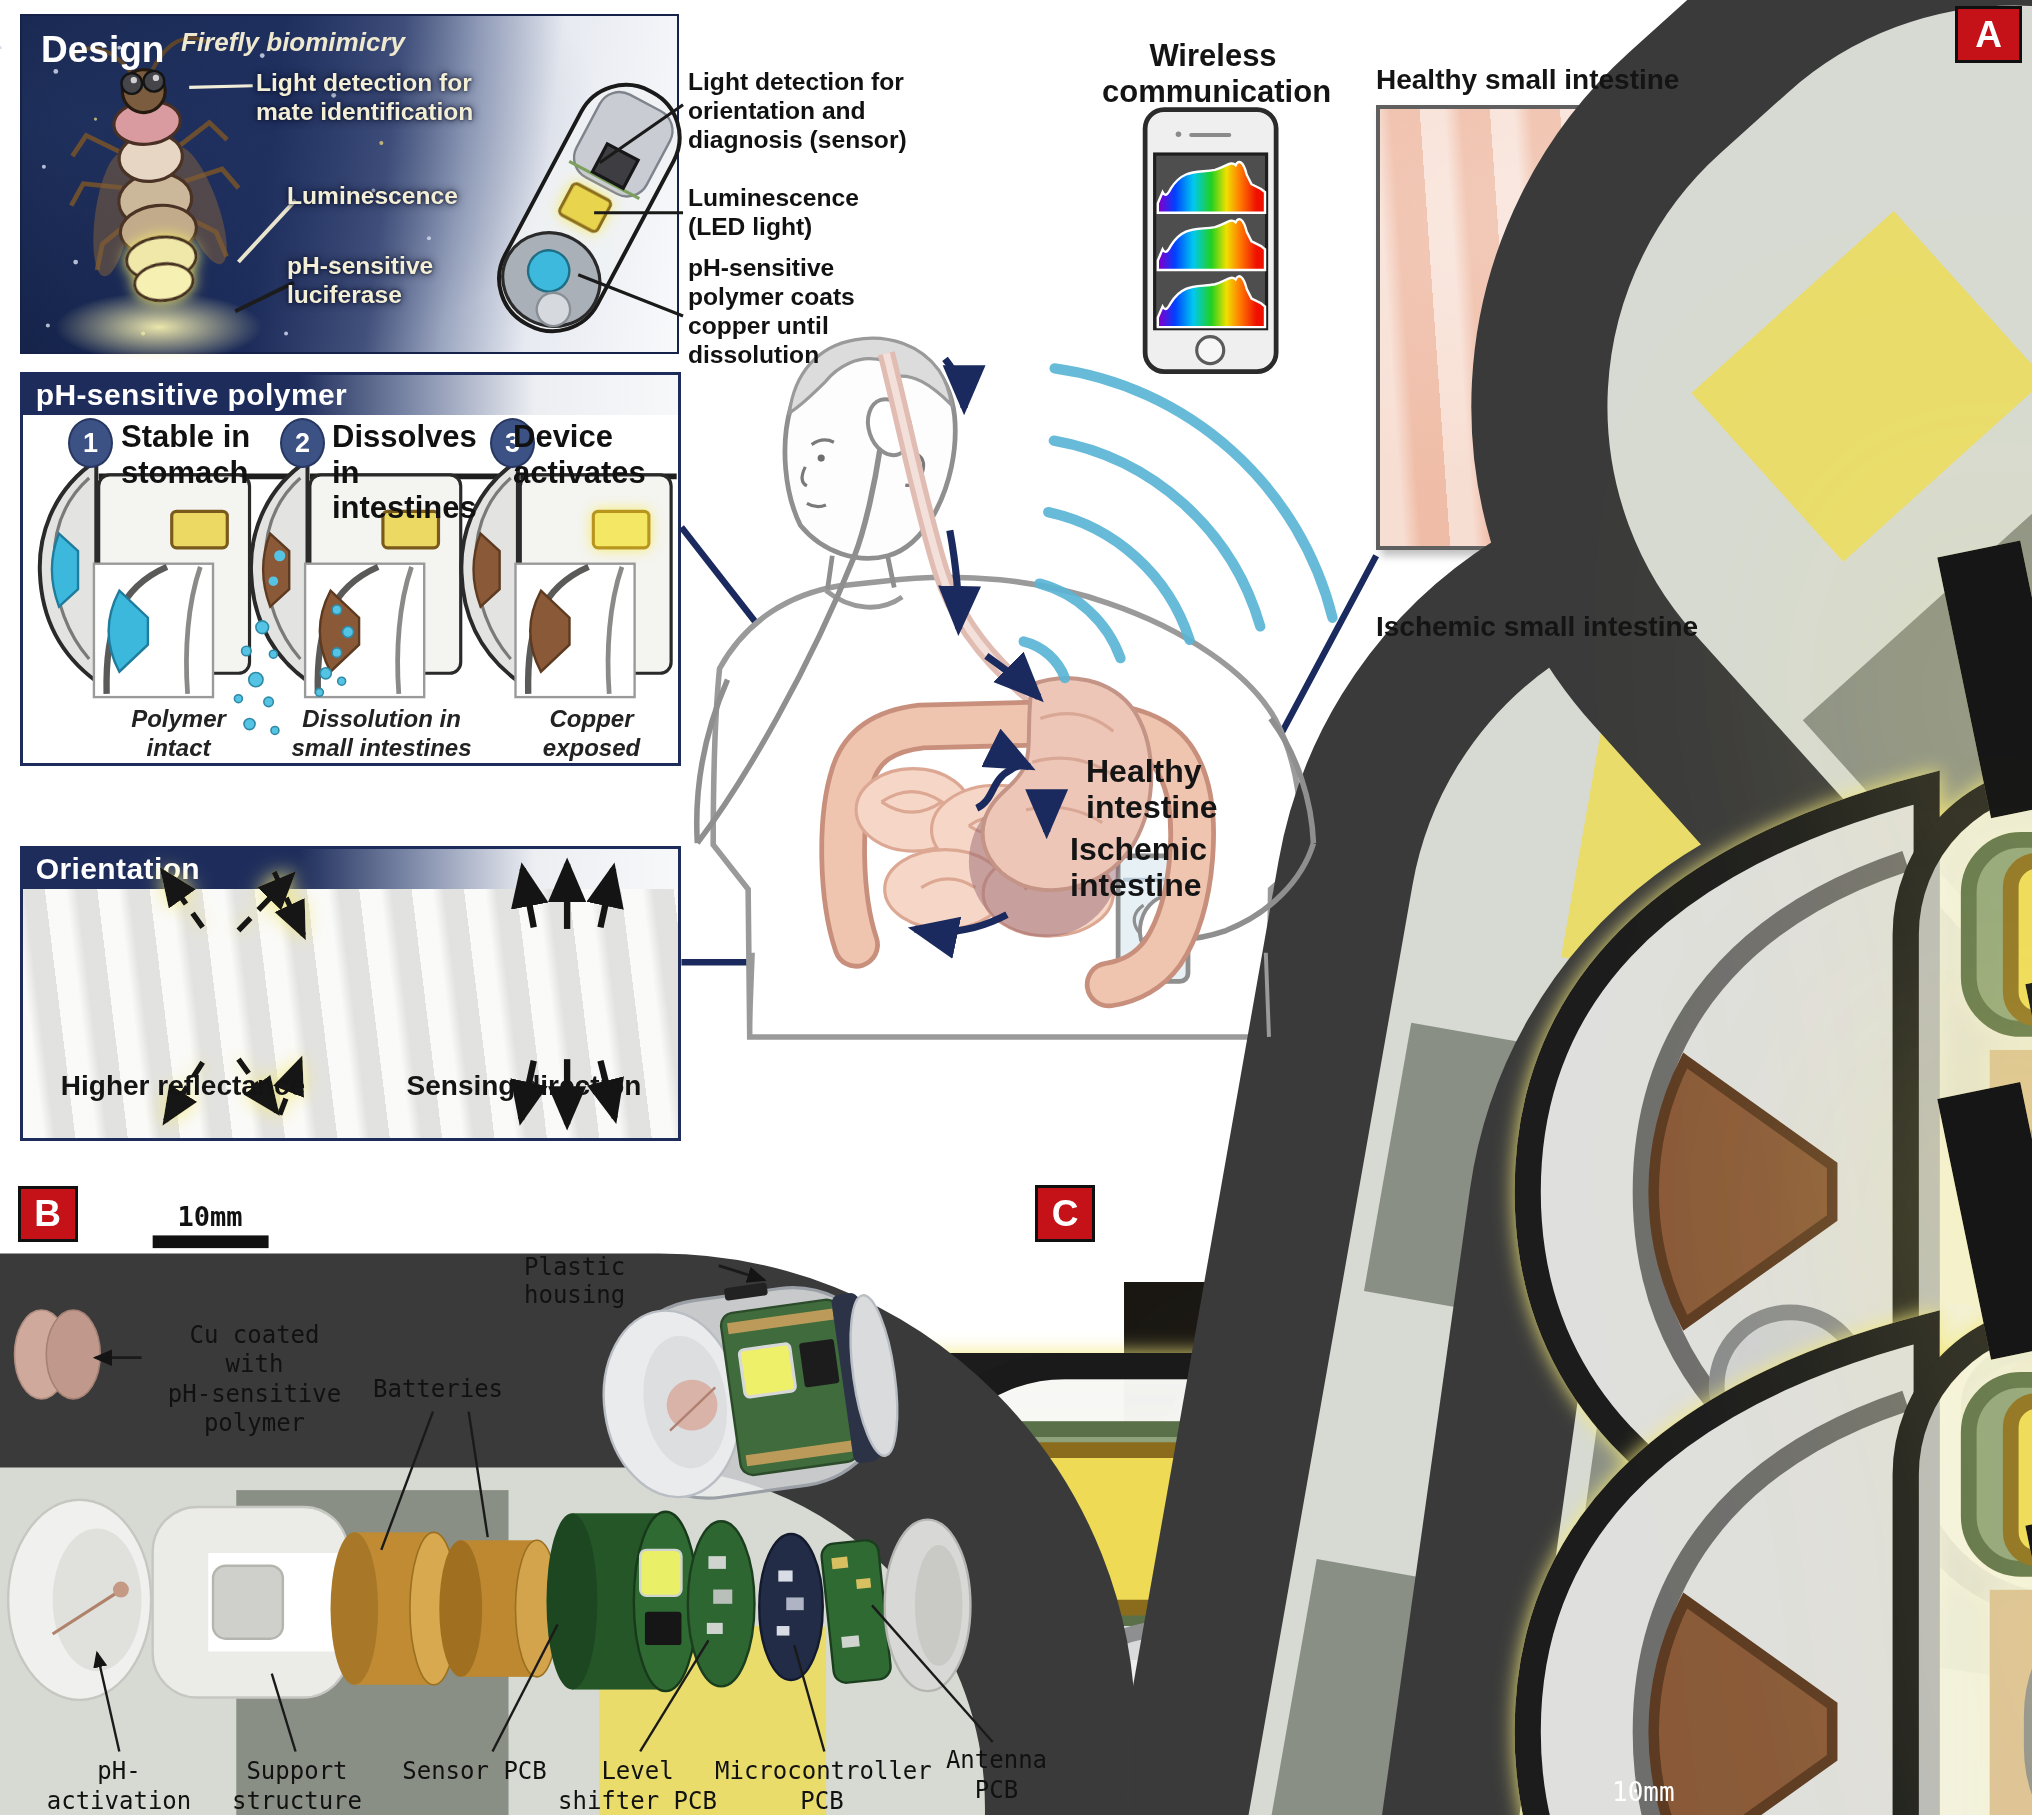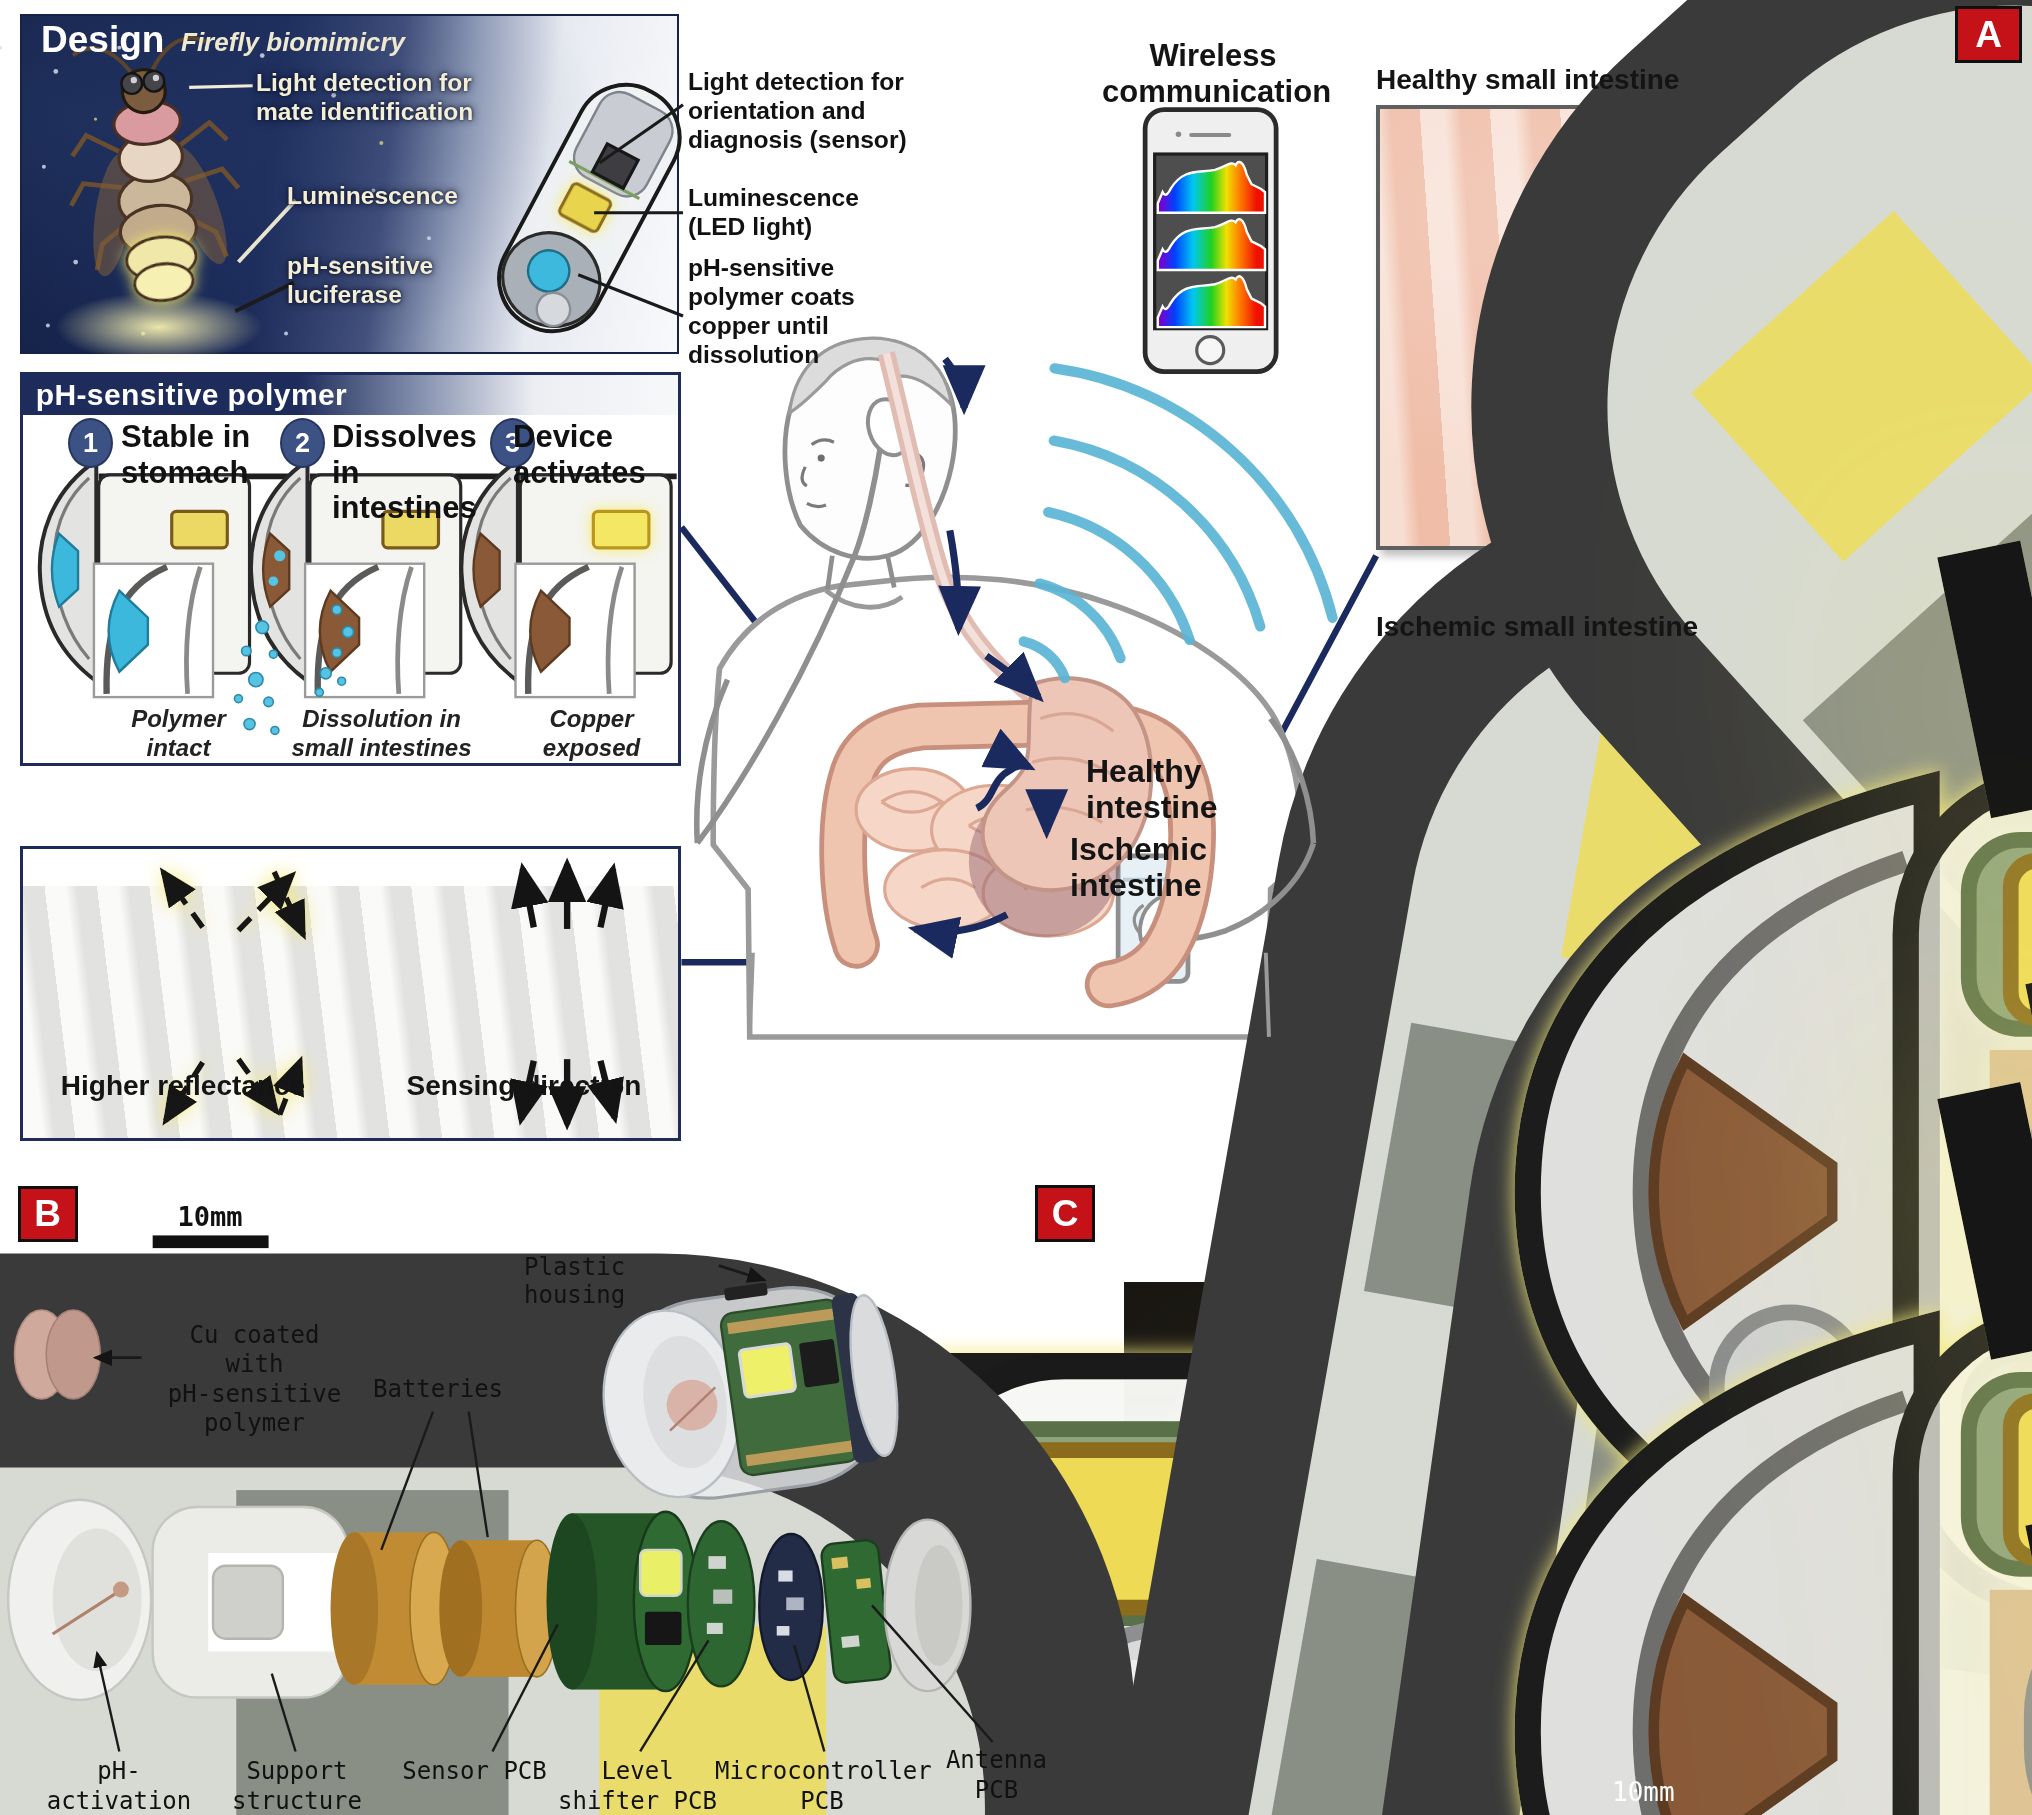--- a/index.html
+++ b/index.html
@@ -54,20 +54,23 @@
   <div class="abs design-bg" style="left:20px;top:14.3px;width:659px;height:340px;border:2.4px solid #16224a;box-sizing:border-box;"></div>
 
   <div class="abs panelA" style="left:20px;top:372px;width:661px;height:394px;background:#ffffff;">
     <div class="hdr">
       <div class="hdr-title">pH-sensitive polymer</div>
     </div>
   </div>
 
   <div class="abs panelA" style="left:20px;top:846px;width:661px;height:295px;">
     <div class="abs wavybg" style="left:0;top:37px;right:0;bottom:0;"></div>
+    <div class="hdr" style="height:40px;">
+      <div class="hdr-title">Orientation</div>
+    </div>
   </div>
 
   <div class="abs ipanel pinkbg" style="left:1376px;top:105px;width:643px;height:445px;"></div>
 
   <div class="abs ipanel mauvebg" style="left:1376px;top:653px;width:643px;height:451px;"></div>
 
   <div class="abs" style="left:1421px;top:858px;width:334px;height:206px;border-radius:50%;
        background:radial-gradient(closest-side, rgba(120,70,84,.55), rgba(120,70,84,0));"></div>
 
   <div class="abs bio" style="left:1800px;top:155px;width:201px;height:159px;">
@@ -580,21 +583,21 @@
   <div class="abs badge txt" style="left:1955px;top:6.4px;width:67px;height:57px;">
     <span>A</span>
   </div>
   <div class="abs badge txt" style="left:17.5px;top:1186px;width:60px;height:56px;">
     <span>B</span>
   </div>
   <div class="abs badge txt" style="left:1035px;top:1185px;width:60px;height:57px;">
     <span>C</span>
   </div>
 
-  <div class="abs txt" style="left:41px;top:19px;font-size:37px;font-weight:700;color:#ffffff;text-align:center;">Design</div>
+  <div class="abs txt" style="left:41px;top:29px;font-size:37px;font-weight:700;color:#ffffff;text-align:center;">Design</div>
   <div class="abs txt" style="left:181px;top:27px;font-size:26px;font-style:italic;font-weight:600;color:#efe9cf;">Firefly biomimicry</div>
   <div class="abs txt alabel cream ml" style="left:256px;top:68px;width:222px;">Light detection for
 mate identification</div>
   <div class="abs txt alabel cream ml" style="left:287px;top:181px;width:191px;">Luminescence</div>
   <div class="abs txt alabel cream ml" style="left:287px;top:251px;width:191px;">pH-sensitive
 luciferase</div>
   <div class="abs txt alabel ml" style="left:688px;top:67px;width:246px;">Light detection for
 orientation and
 diagnosis (sensor)</div>
   <div class="abs txt alabel ml" style="left:688px;top:183px;width:246px;">Luminescence

